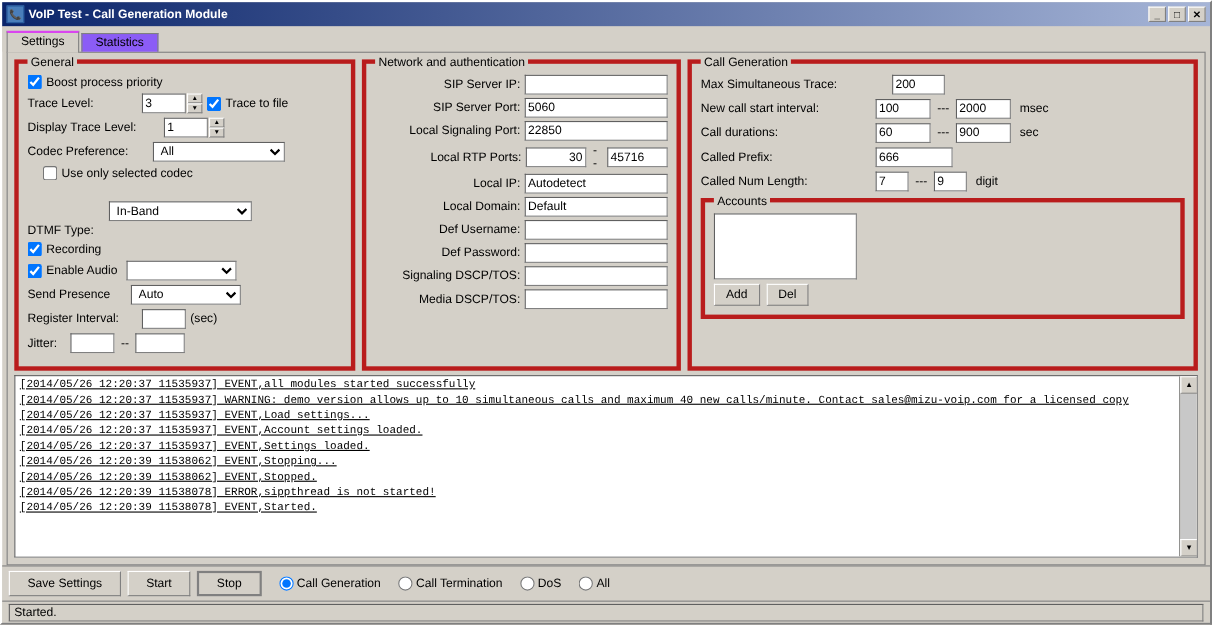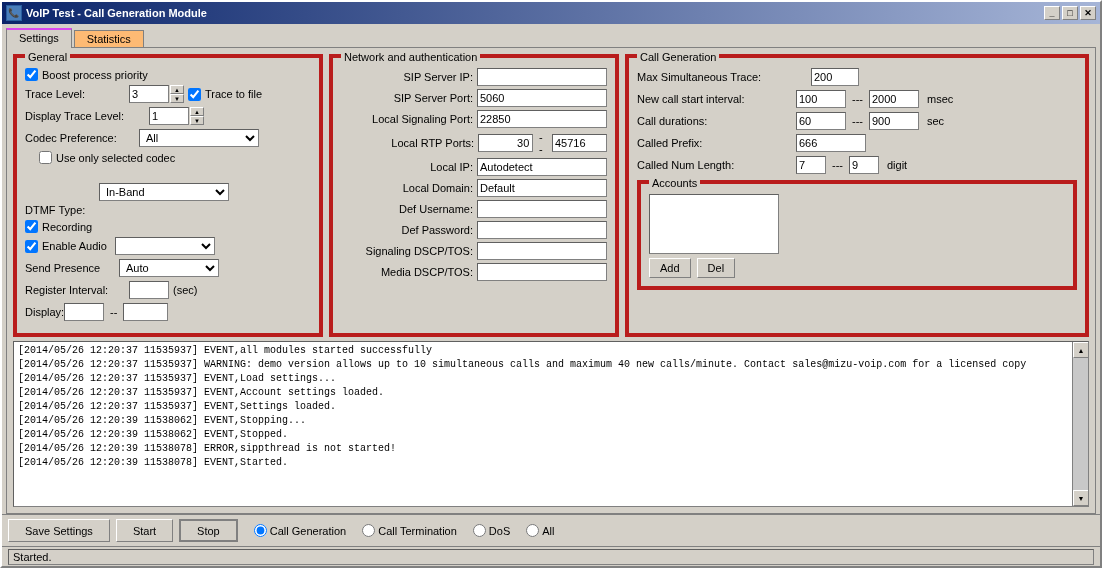--- a/index.html
+++ b/index.html
@@ -83,21 +83,21 @@
       position: relative;
     }
     .tab.active {
       background: #d4d0c8;
       border-top: 2px solid #d946ef;
       z-index: 2;
       margin-bottom: -1px;
       padding-bottom: 3px;
     }
     .tab:not(.active) {
-      background: #fdba74;
+      background: #8b5cf6;
       margin-top: 2px;
     }
     .main-content {
       flex: 1;
       background: #d4d0c8;
       border: 1px solid #808080;
       margin: 0 4px;
       padding: 6px;
       display: flex;
       flex-direction: column;
@@ -427,21 +427,21 @@
           </select>
         </div>
 
         <div class="form-row">
           <span class="form-label" style="width:100px;">Register Interval:</span>
           <input class="form-input" style="width: 40px;" type="text">
           <span>(sec)</span>
         </div>
 
         <div class="form-row">
-          <span class="form-label" style="width:35px;">Display:</span>
+          <span class="form-label" style="width:35px;">Jitter:</span>
           <input class="form-input" style="width: 40px;" type="text">
           <span class="range-sep">--</span>
           <input class="form-input" style="width: 45px;" type="text">
         </div>
       </div>
 
       <div class="group-box network-panel">
         <span class="group-box-title">Network and authentication</span>
 
         <div class="network-row">
@@ -526,21 +526,21 @@
           <div class="accounts-list"></div>
           <div style="display:flex;gap:6px;">
             <button class="btn-small">Add</button>
             <button class="btn-small">Del</button>
           </div>
         </div>
       </div>
     </div>
 
     <div class="log-area">
-      <div style="display:flex;height:100%;">
+      <div style="display:flex;height:100%;text-decoration:underline;">
         <div class="log-content" style="flex:1;overflow:hidden;">
           <div>[2014/05/26 12:20:37 11535937] EVENT,all modules started successfully</div>
           <div>[2014/05/26 12:20:37 11535937] WARNING: demo version allows up to 10 simultaneous calls and maximum 40 new calls/minute. Contact sales@mizu-voip.com for a licensed copy</div>
           <div>[2014/05/26 12:20:37 11535937] EVENT,Load settings...</div>
           <div>[2014/05/26 12:20:37 11535937] EVENT,Account settings loaded.</div>
           <div>[2014/05/26 12:20:37 11535937] EVENT,Settings loaded.</div>
           <div>[2014/05/26 12:20:39 11538062] EVENT,Stopping...</div>
           <div>[2014/05/26 12:20:39 11538062] EVENT,Stopped.</div>
           <div>[2014/05/26 12:20:39 11538078] ERROR,sippthread is not started!</div>
           <div>[2014/05/26 12:20:39 11538078] EVENT,Started.</div>

